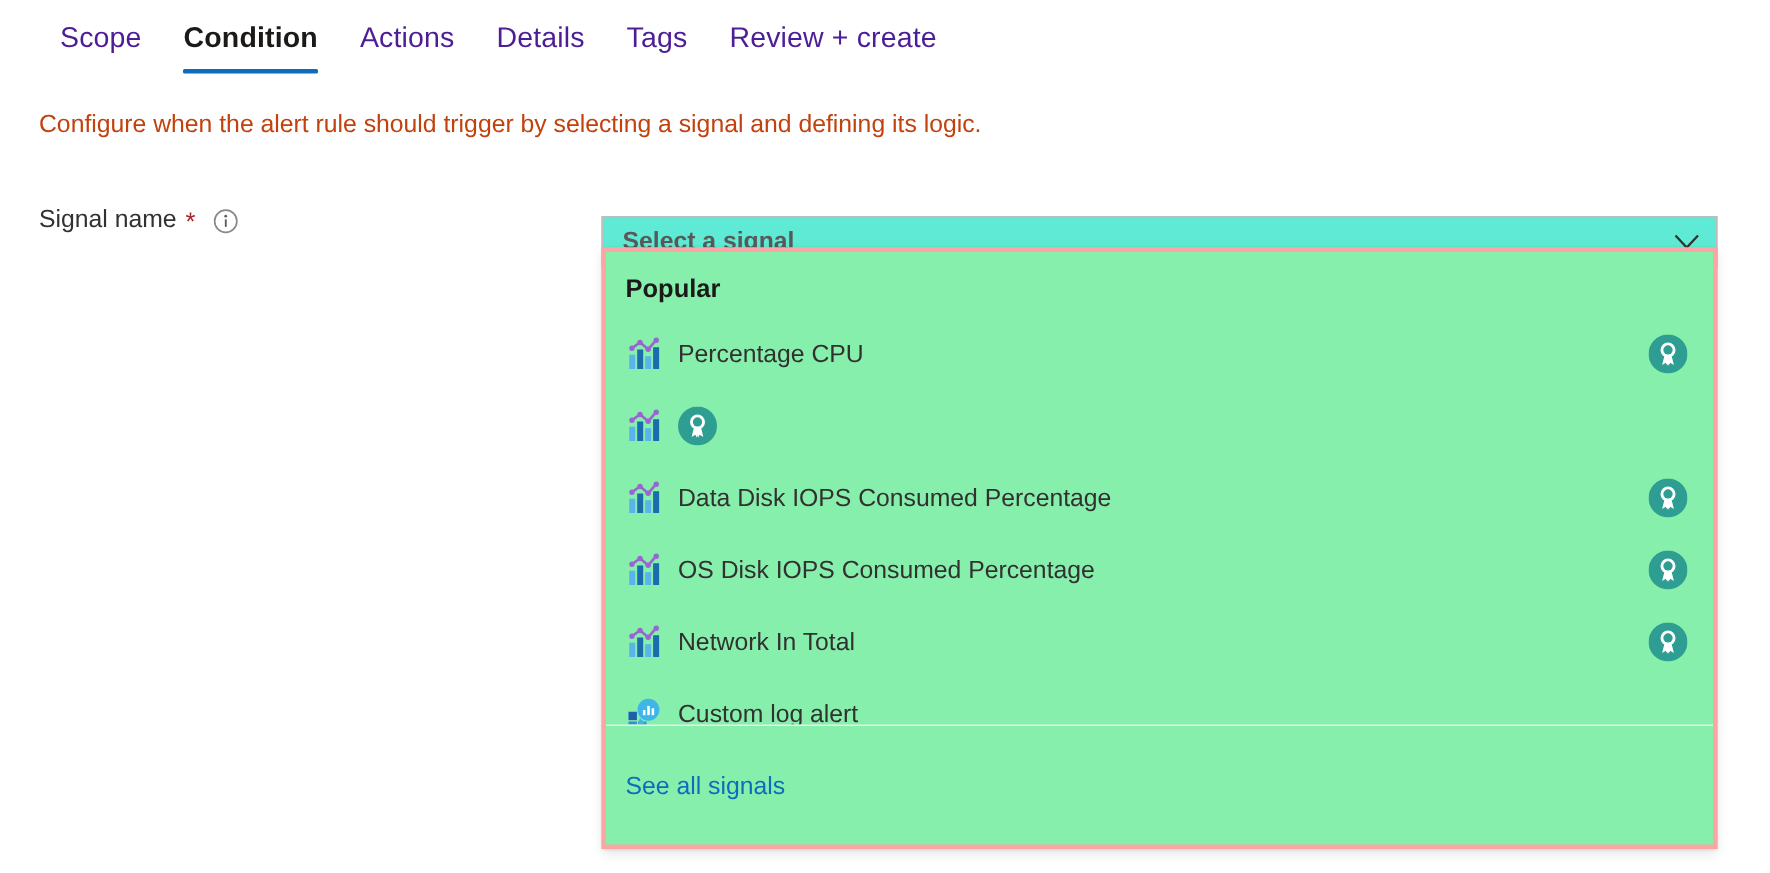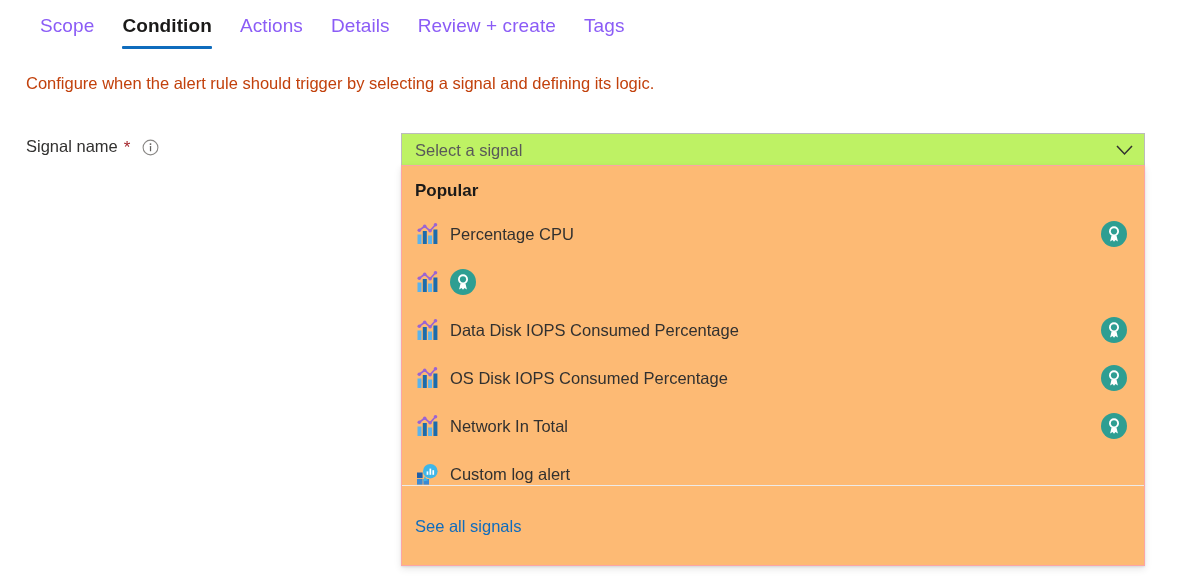--- a/index.html
+++ b/index.html
@@ -25,21 +25,21 @@
     height: 50px;
     display: flex;
     align-items: flex-start;
     padding-left: 26px;
     box-sizing: border-box;
   }
   .tab {
     position: relative;
     font-size: 19px;
     line-height: 22px;
-    color: #8b5cf6;
+    color: #4c1d95;
     padding: 15px 14px 12px 14px;
     white-space: nowrap;
     cursor: pointer;
     letter-spacing: 0.1px;
   }
   .tab.selected {
     font-weight: bold;
     color: #1b1a19;
   }
   .tab.selected .tab-underline {
@@ -97,29 +97,30 @@
     display: inline-block;
     position: relative;
     top: 1px;
     cursor: pointer;
   }
 
   
   .combobox {
     position: absolute;
     left: 375px;
-    top: 0px;
+    top: 11px;
     width: 744px;
     height: 34px;
     border: 1px solid #bcbcbc;
-    background: #bef264;
+    background: #5eead4;
     box-sizing: border-box;
     display: flex;
     align-items: center;
     cursor: text;
+    font-weight: bold;
   }
   .combobox-value {
     flex: 1;
     padding-left: 13px;
     font-size: 16.5px;
     color: #595959;
     line-height: 22px;
     white-space: nowrap;
     overflow: hidden;
   }
@@ -132,22 +133,22 @@
     cursor: pointer;
   }
 
   
   .dropdown-panel {
     position: absolute;
     left: 401px;
     top: 165px;
     width: 744px;
     height: 401px;
-    background: #fdba74;
-    border: 1px solid #fca5a5;
+    background: #86efac;
+    border: 3px solid #fca5a5;
     box-sizing: border-box;
     box-shadow: 0 3.2px 7.2px rgba(0,0,0,0.10), 0 0.6px 1.8px rgba(0,0,0,0.09);
     display: flex;
     flex-direction: column;
     overflow: hidden;
   }
   .dropdown-list {
     flex: 1;
     padding-top: 10px;
     overflow: hidden;
@@ -215,24 +216,24 @@
     <span>Condition</span>
     <span class="tab-underline"></span>
   </div>
   <div class="tab">
     <span>Actions</span>
   </div>
   <div class="tab">
     <span>Details</span>
   </div>
   <div class="tab">
+    <span>Tags</span>
+  </div>
+  <div class="tab">
     <span>Review + create</span>
-  </div>
-  <div class="tab">
-    <span>Tags</span>
   </div>
 </div>
 
 <div class="description">Configure when the alert rule should trigger by selecting a signal and defining its logic.</div>
 
 <div class="form-row">
 
   <div class="field-label">
     <span>Signal name</span>
     <span class="req-asterisk">*</span>

